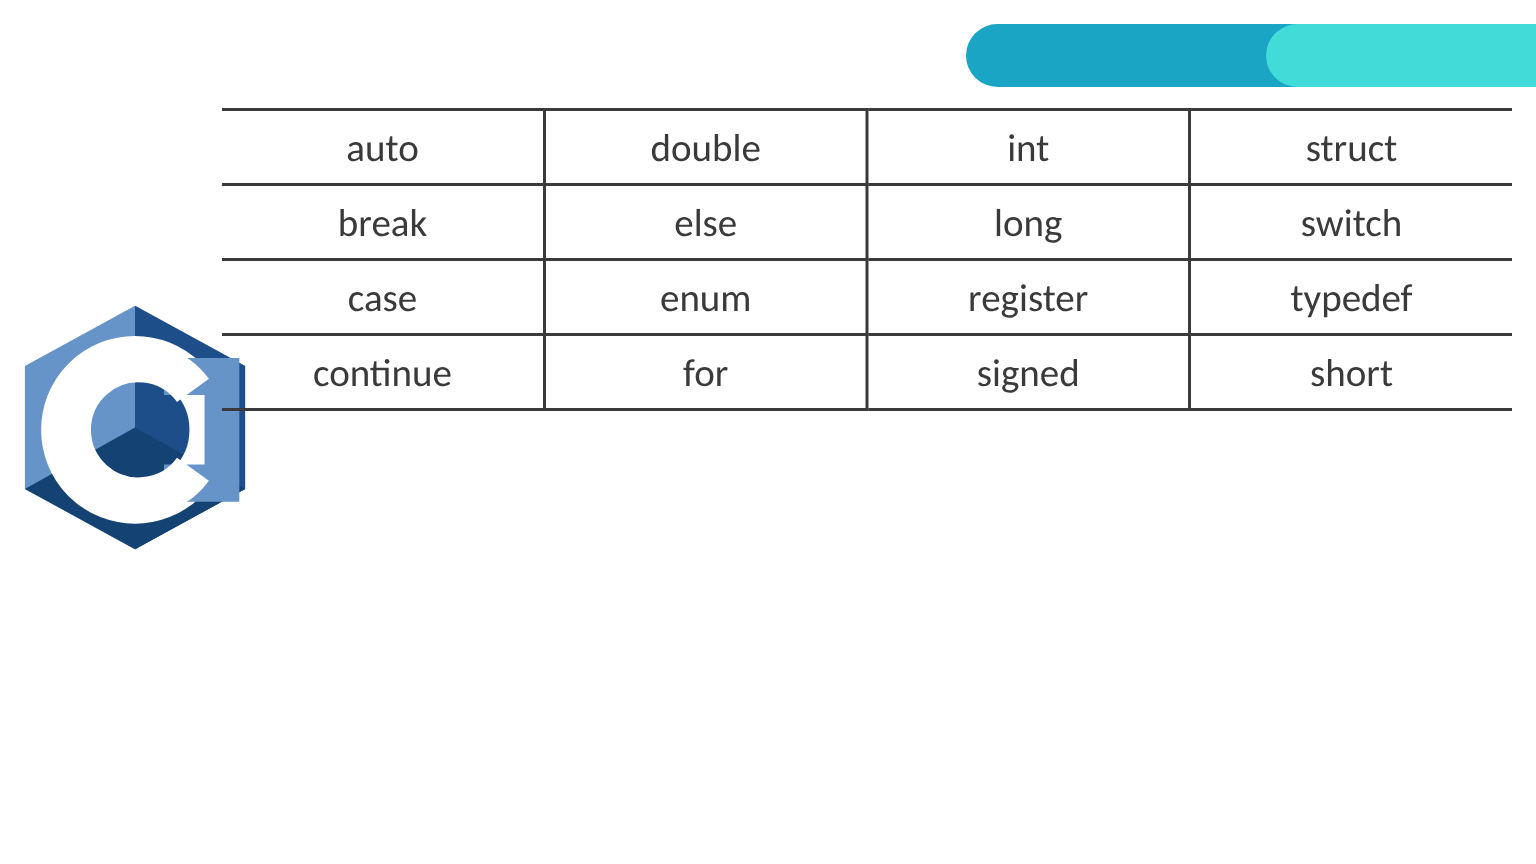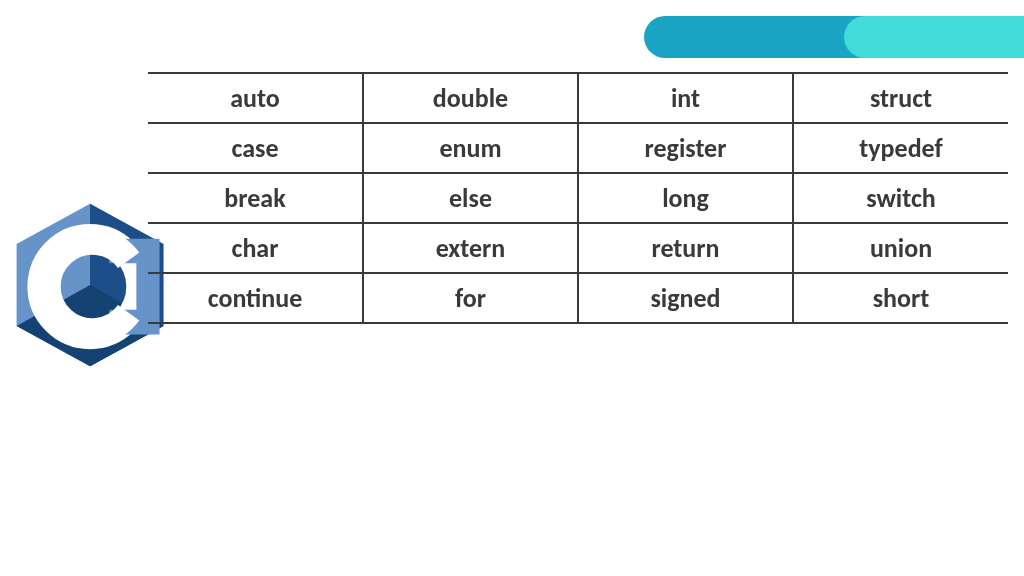--- a/index.html
+++ b/index.html
@@ -39,21 +39,20 @@
     .table-wrap {
       position: absolute;
       top: 72px;
       left: 148px;
       width: 860px;
     }
     table {
       border-collapse: collapse;
       width: 100%;
       table-layout: fixed;
-      font-weight: bold;
     }
     td {
       border-top: 2px solid #3a3a3a;
       border-bottom: 2px solid #3a3a3a;
       border-left: 2px solid #3a3a3a;
       border-right: 2px solid #3a3a3a;
       text-align: center;
       padding: 8px 6px;
       font-size: 26px;
       color: #3a3a3a;
@@ -105,36 +104,30 @@
 <div class="table-wrap">
   <table>
     <tbody>
       <tr>
         <td>auto</td>
         <td>double</td>
         <td>int</td>
         <td>struct</td>
       </tr>
       <tr>
-        <td>case</td>
-        <td>enum</td>
-        <td>register</td>
-        <td>typedef</td>
-      </tr>
-      <tr>
         <td>break</td>
         <td>else</td>
         <td>long</td>
         <td>switch</td>
       </tr>
       <tr>
-        <td>char</td>
-        <td>extern</td>
-        <td>return</td>
-        <td>union</td>
+        <td>case</td>
+        <td>enum</td>
+        <td>register</td>
+        <td>typedef</td>
       </tr>
       <tr>
         <td>continue</td>
         <td>for</td>
         <td>signed</td>
         <td>short</td>
       </tr>
     </tbody>
   </table>
 </div>

